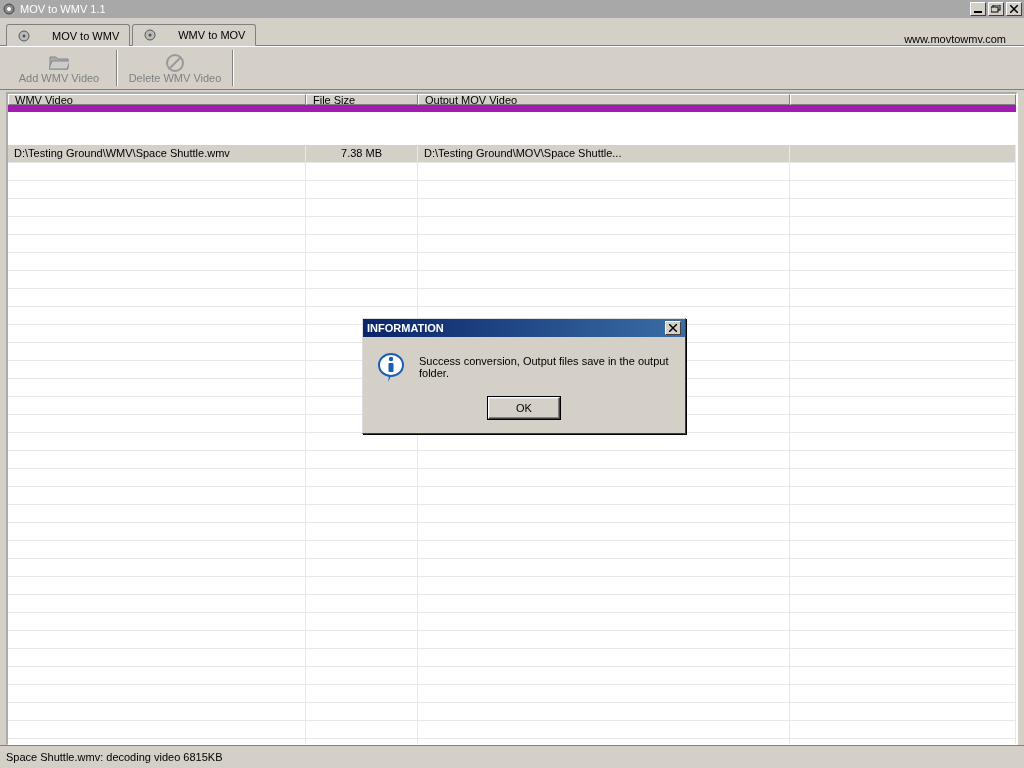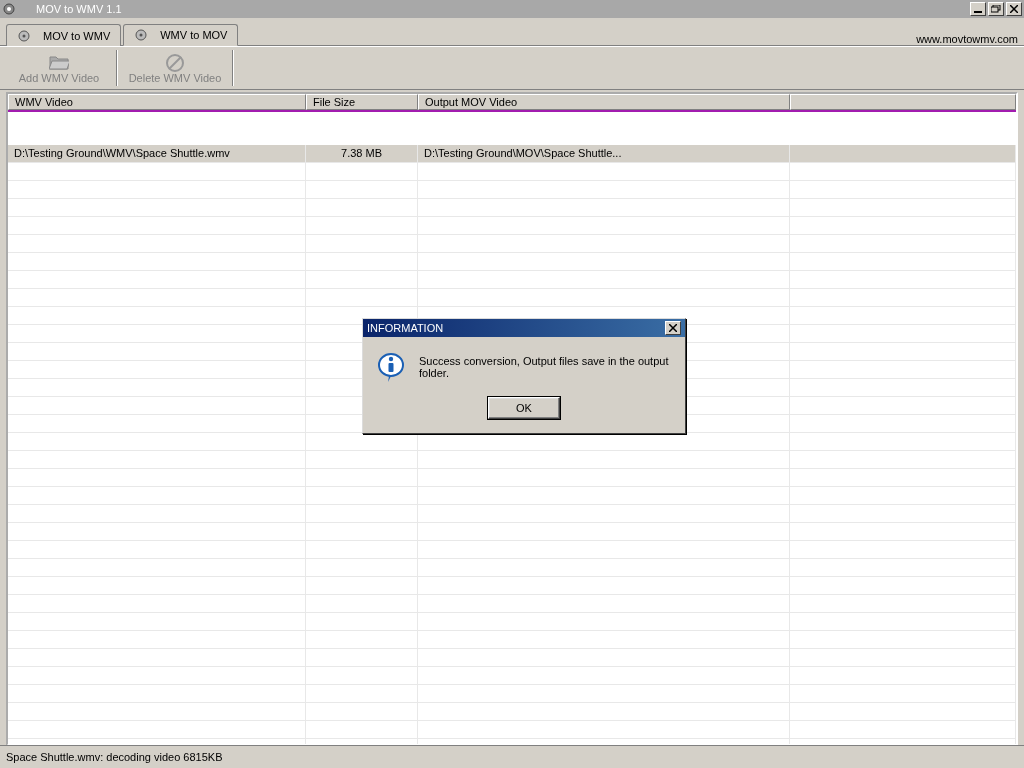--- a/index.html
+++ b/index.html
@@ -1,58 +1,58 @@
 <!DOCTYPE html>
 <html><head>
 <meta charset="utf-8">
 <style>
 * { box-sizing: border-box; margin: 0; padding: 0; font-family: Tahoma, Arial, sans-serif; font-size: 11px; }
 html, body { width: 1024px; height: 768px; overflow: hidden; background: #d4d0c8; }
 
 
-.titlebar { height: 18px; background: #a8a8a8; color: #fff; display: flex; align-items: center; padding: 0 2px; gap: 16px; }
+.titlebar { height: 18px; background: #a8a8a8; color: #fff; display: flex; align-items: center; padding: 0 2px; }
 .titlebar .app-icon { width: 14px; height: 14px; margin-right: 4px; }
 .titlebar .title { flex: 1; font-weight: normal; color: #fff; }
 .titlebar .winbtns { display: flex; gap: 2px; }
 .winbtn { width: 16px; height: 14px; background: #d4d0c8; border: 1px solid #fff; border-right-color: #404040; border-bottom-color: #404040; display: flex; align-items: center; justify-content: center; cursor: pointer; }
 
 
 .tabstrip { height: 28px; background: #d4d0c8; display: flex; align-items: flex-end; padding: 3px 6px 0 6px; border-bottom: 1px solid #808080; }
-.tab { display: flex; align-items: center; gap: 12px; height: 22px; padding: 0 10px; background: #d4d0c8; border: 1px solid #808080; border-bottom: none; border-top-left-radius: 3px; border-top-right-radius: 3px; margin-right: 2px; cursor: pointer; position: relative; top: 1px; }
+.tab { display: flex; align-items: center; gap: 21px; height: 22px; padding: 0 10px; background: #d4d0c8; border: 1px solid #808080; border-bottom: none; border-top-left-radius: 3px; border-top-right-radius: 3px; margin-right: 2px; cursor: pointer; position: relative; top: 1px; }
 .tab.active { background: #d4d0c8; top: 1px; border-bottom: 1px solid #d4d0c8; }
 .tab .tabicon { width: 14px; height: 14px; }
-.url { margin-left: auto; margin-right: 0; color: #000; }
+.url { margin-left: auto; margin-right: 12px; color: #000; }
 
 
 .toolbar { height: 44px; background: #d4d0c8; border-top: 1px solid #fff; border-bottom: 1px solid #808080; display: flex; align-items: center; padding: 2px 4px; gap: 0; }
 .tbtn { display: flex; flex-direction: column; align-items: center; justify-content: center; width: 110px; height: 41px; color: #808080; cursor: pointer; border: 1px solid transparent; }
 .tbtn .tbicon { width: 20px; height: 18px; }
 .tbtn .tbtext { margin-top: 1px; }
 .tsep { width: 2px; height: 36px; border-left: 1px solid #808080; border-right: 1px solid #fff; margin: 0 2px; }
 
 
 .gridwrap { position: absolute; left: 6px; right: 6px; top: 92px; bottom: 22px; border: 2px inset #fff; background: #fff; overflow: hidden; }
-.gridhead { display: flex; height: 18px; background: #d4d0c8; border-bottom: 2px solid #a21caf; }
+.gridhead { display: flex; height: 18px; background: #d4d0c8; border-bottom: 7px solid #a21caf; }
 .gh { border-right: 1px solid #808080; border-bottom: 1px solid #808080; border-top: 1px solid #fff; border-left: 1px solid #fff; background: #d4d0c8; padding: 2px 6px; display: flex; align-items: center; cursor: pointer; white-space: nowrap; overflow: hidden; }
 .gridbody { height: calc(100% - 18px); overflow: hidden; margin-top: 33px; }
 .gridrow { display: flex; height: 18px; border-bottom: 1px solid #e8e8e8; }
 .gridrow.sel { background: #d4d0c8; }
 .gc { padding: 2px 6px; border-right: 1px solid #e8e8e8; white-space: nowrap; overflow: hidden; text-overflow: ellipsis; }
 
 .col1 { width: 298px; }
 .col2 { width: 112px; text-align: center; }
 .col3 { width: 372px; }
 .col4 { flex: 1; }
 
 
 .statusbar { position: absolute; left: 0; right: 0; bottom: 0; height: 20px; background: #d4d0c8; border-top: 1px solid #808080; display: flex; align-items: center; padding: 11px 6px; }
 
 
 .dialog { position: absolute; left: 362px; top: 318px; width: 324px; background: #d4d0c8; border: 1px solid #404040; border-top-color: #dcdcdc; border-left-color: #dcdcdc; box-shadow: 1px 1px 0 #000; }
-.dlg-title { height: 18px; background: linear-gradient(90deg, #0a246a, #3a6ea5); color: #fff; font-weight: normal; display: flex; align-items: center; padding: 0 4px; }
+.dlg-title { height: 18px; background: linear-gradient(90deg, #0a246a, #3a6ea5); color: #fff; font-weight: bold; display: flex; align-items: center; padding: 0 4px; }
 .dlg-title .dlg-title-text { flex: 1; }
 .dlg-close { width: 16px; height: 14px; background: #d4d0c8; border: 1px solid #fff; border-right-color: #404040; border-bottom-color: #404040; display: flex; align-items: center; justify-content: center; color: #000; font-weight: bold; cursor: pointer; }
 .dlg-body { padding: 14px 12px 6px 12px; display: flex; align-items: flex-start; gap: 12px; }
 .dlg-icon { width: 32px; height: 32px; flex-shrink: 0; }
 .dlg-msg { padding-top: 4px; }
 .dlg-btns { display: flex; justify-content: center; padding: 8px 0 14px 0; }
 .btn { min-width: 72px; height: 22px; background: #d4d0c8; border: 1px solid #404040; border-top-color: #fff; border-left-color: #fff; box-shadow: inset -1px -1px 0 #808080, inset 1px 1px 0 #dcdcdc; cursor: pointer; outline: 1px solid #000; outline-offset: 0; }
 </style>
 </head>
 <body>

